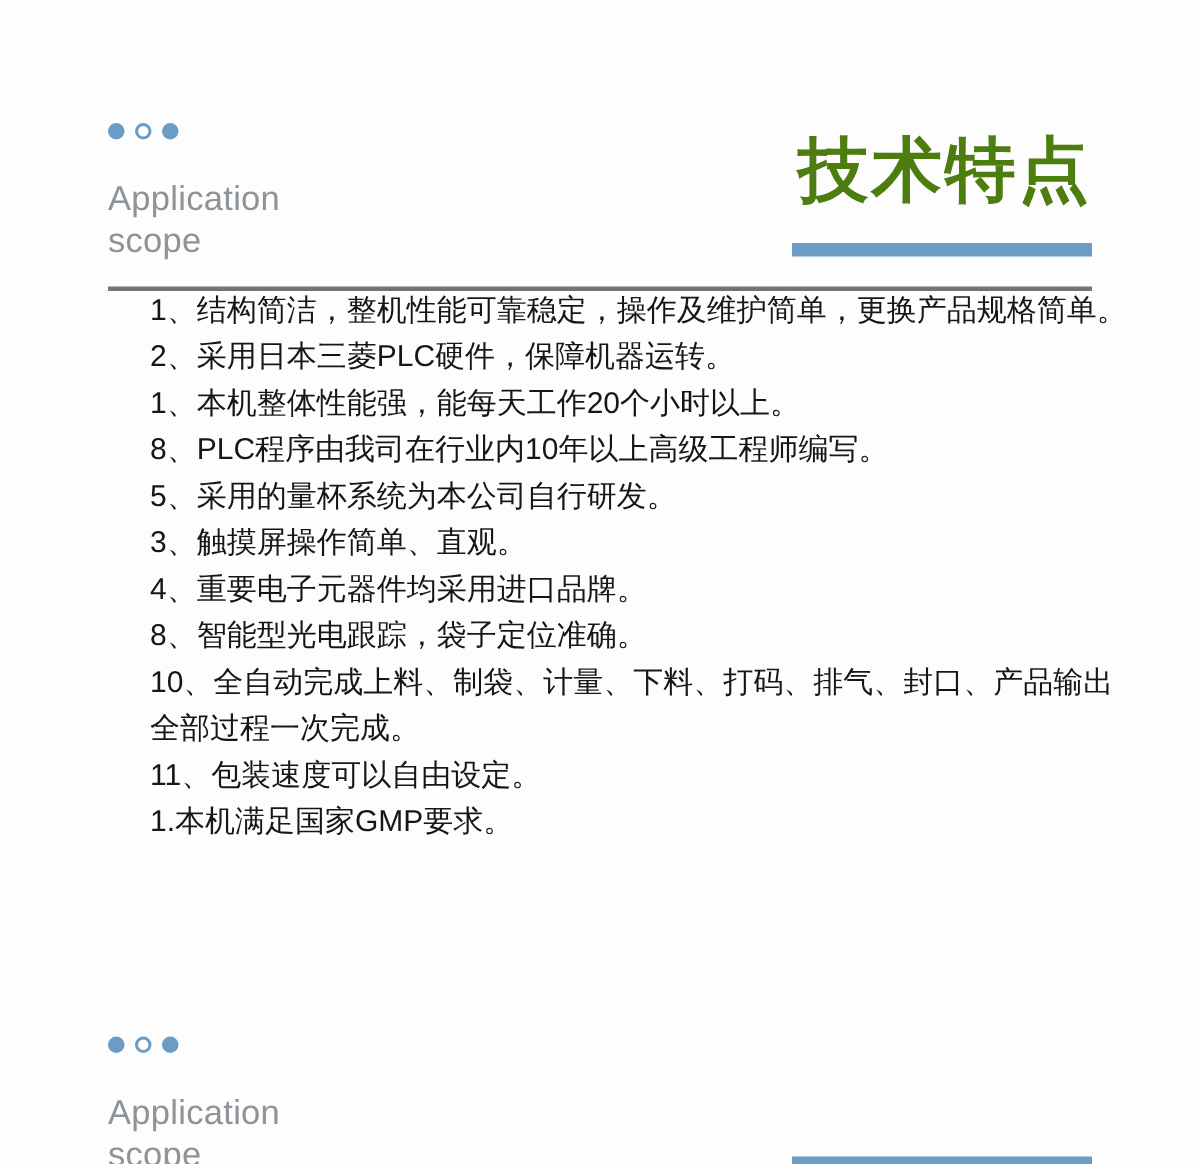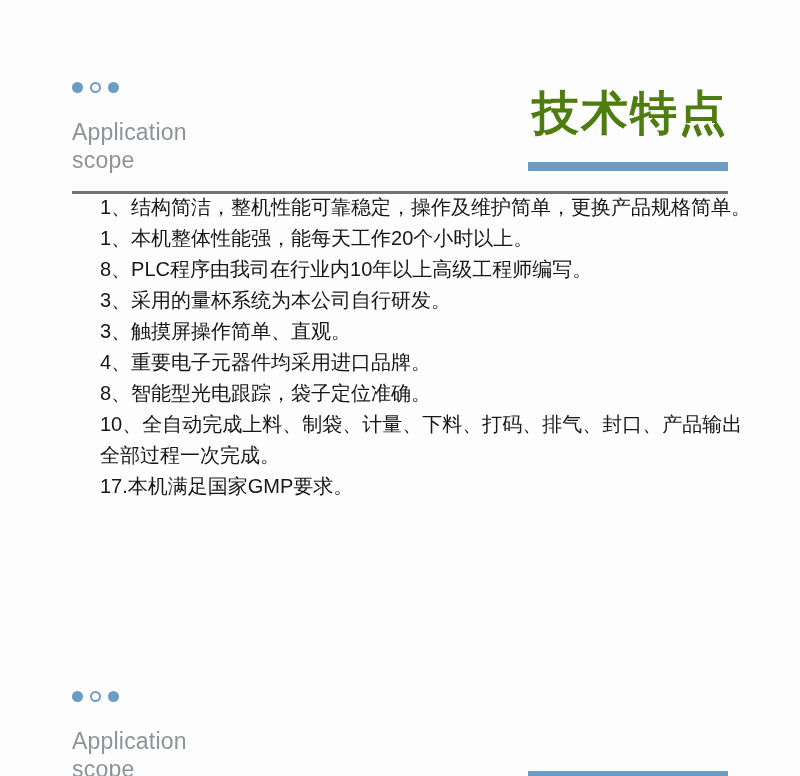--- a/index.html
+++ b/index.html
@@ -91,29 +91,31 @@
     </div>
     <div class="eyebrow">Application
 scope</div>
     <h2 class="title">技术特点</h2>
     <div class="bar"></div>
     <div class="divider"></div>
   </section>
 
   <ul class="features">
     <li>1、结构简洁，整机性能可靠稳定，操作及维护简单，更换产品规格简单。</li>
+    <li>2、采用日本三菱PLC硬件，保障机器运转。</li>
     <li>1、本机整体性能强，能每天工作20个小时以上。</li>
     <li>8、PLC程序由我司在行业内10年以上高级工程师编写。</li>
-    <li>3、采用的量杯系统为本公司自行研发。</li>
+    <li>5、采用的量杯系统为本公司自行研发。</li>
     <li>3、触摸屏操作简单、直观。</li>
     <li>4、重要电子元器件均采用进口品牌。</li>
     <li>8、智能型光电跟踪，袋子定位准确。</li>
     <li>10、全自动完成上料、制袋、计量、下料、打码、排气、封口、产品输出
 全部过程一次完成。</li>
-    <li>17.本机满足国家GMP要求。</li>
+    <li>11、包装速度可以自由设定。</li>
+    <li>1.本机满足国家GMP要求。</li>
   </ul>
 
   <section class="header header-bottom">
     <div class="dots">
       <span class="dot"></span>
       <span class="dot hollow"></span>
       <span class="dot"></span>
     </div>
     <div class="eyebrow">Application
 scope</div>

